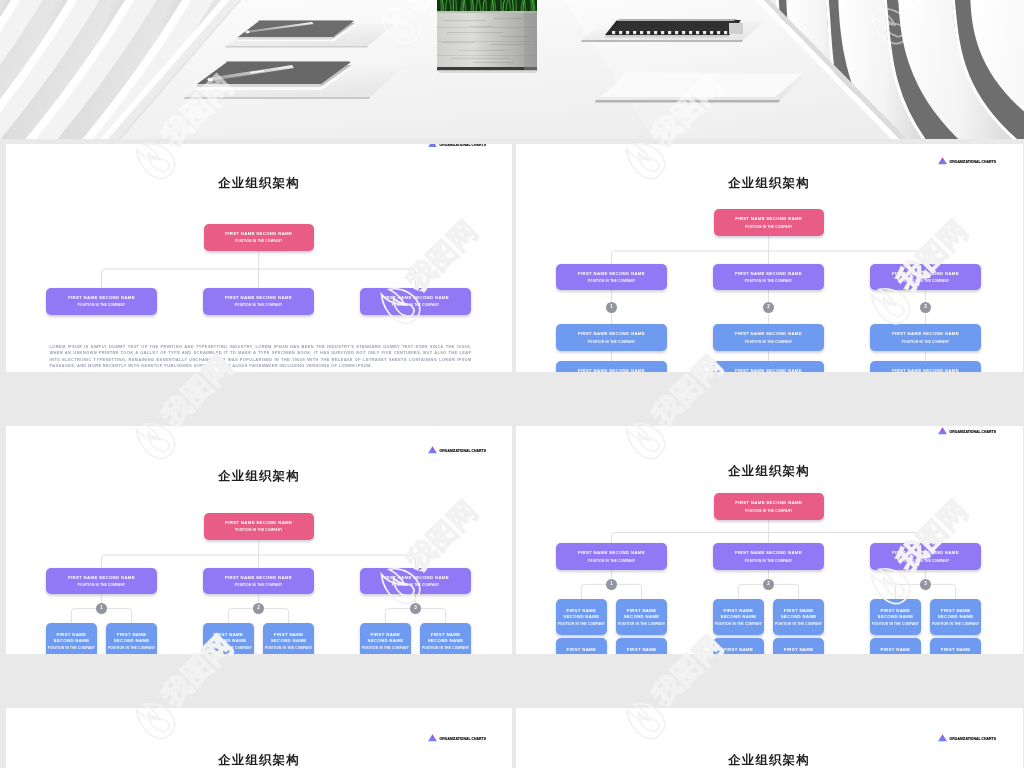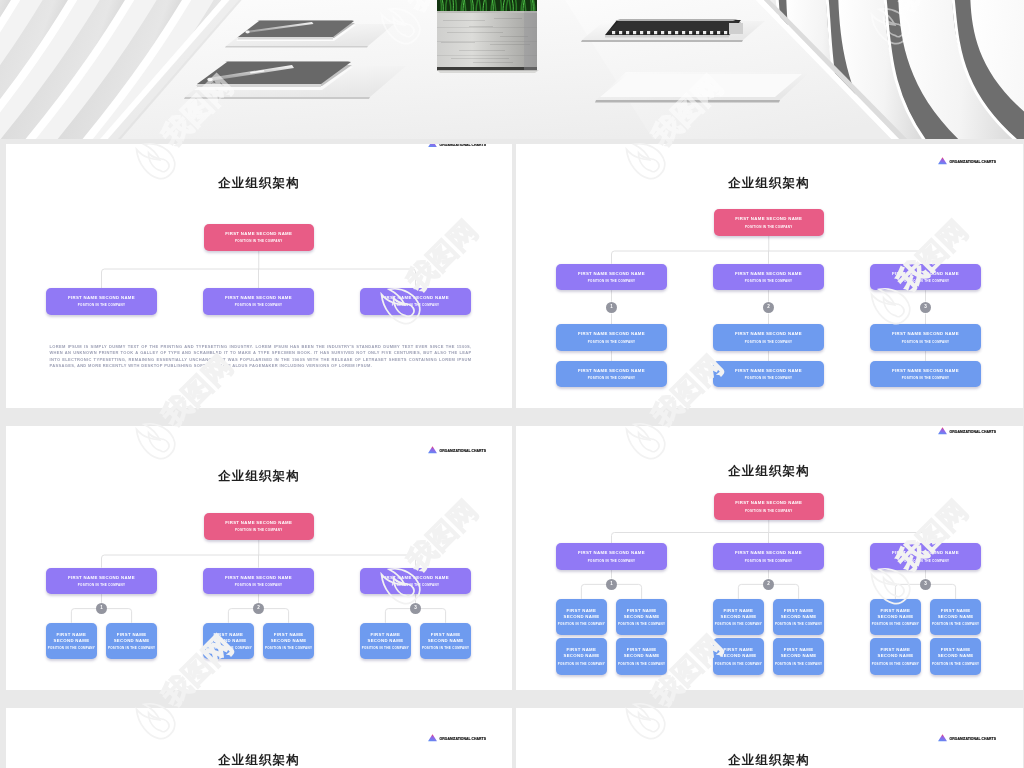--- a/index.html
+++ b/index.html
@@ -1,21 +1,21 @@
 <!DOCTYPE html>
 <html><head>
 <meta charset="utf-8">
 <style>
   * { box-sizing: border-box; margin:0; padding:0; }
   html,body { width:1024px; height:768px; overflow:hidden; background:#e9e9e9;
     font-family:"Liberation Sans", sans-serif; }
   #page { position:relative; width:1024px; height:768px; background:#e9e9e9; }
   #hero { position:absolute; left:0; top:0; width:1024px; height:139px; overflow:hidden; }
 
-  .slide { position:absolute; width:506px; height:264px; background:#fff; overflow:hidden;text-decoration:underline; }
+  .slide { position:absolute; width:506px; height:228px; background:#fff; overflow:hidden;text-decoration:underline; }
   .sl-col1 { left:6px; }  .sl-col2 { left:516px; width:507px; }
   .sl-row1 { top:144px; } .sl-row2 { top:426px; } .sl-row3 { top:708px; }
 
   .slide-title { position:absolute; left:0; width:506px; text-align:center;
     font-size:12.4px; font-weight:700; color:#1f1f1f; letter-spacing:1.2px;
     line-height:1; font-family:"Liberation Sans","DejaVu Sans",sans-serif; }
 
   .logo { position:absolute; display:flex; align-items:flex-end; }
   .logo-mark { display:block; }
   .logo-text { font-size:3.45px; font-weight:700; color:#000000; letter-spacing:0.02px;

